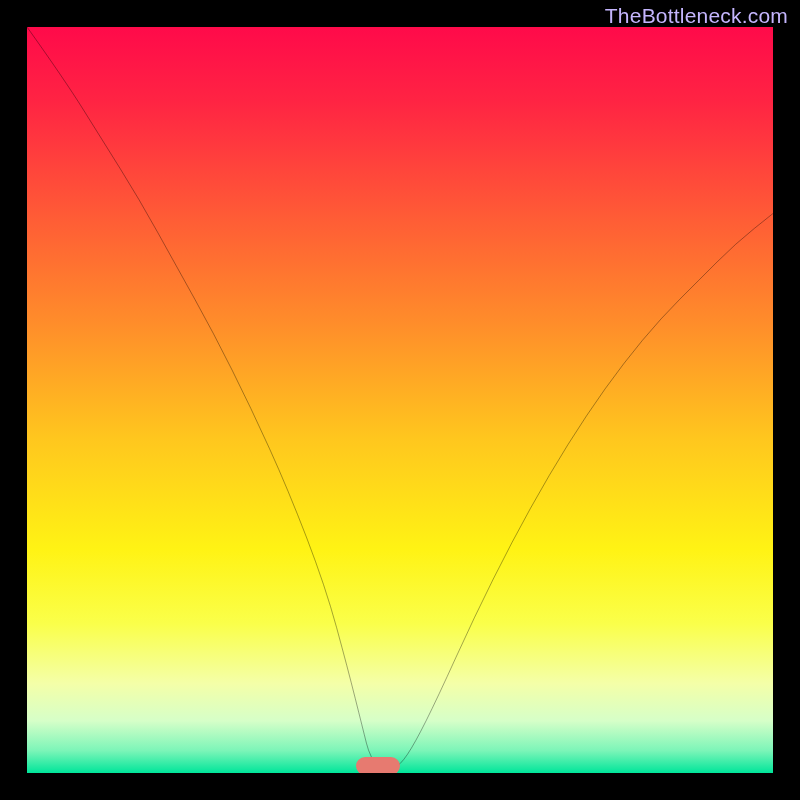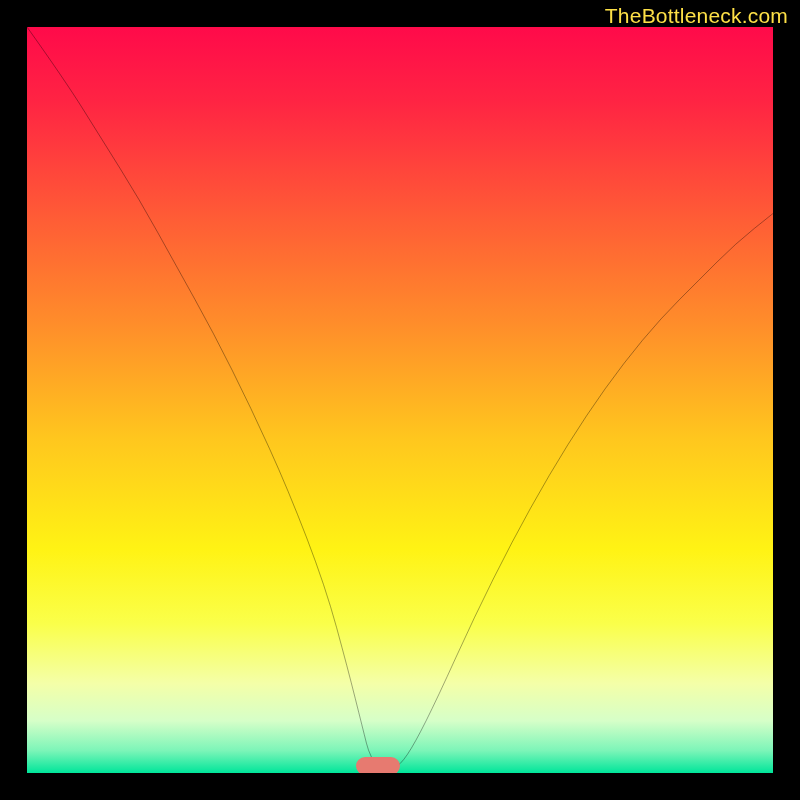--- a/index.html
+++ b/index.html
@@ -14,21 +14,21 @@
   .frame {
     position: relative;
     width: 800px;
     height: 800px;
     background: #000;
   }
   .watermark {
     position: absolute;
     top: 4px;
     right: 12px;
-    color: #fde047;
+    color: #c4b5fd;
     font-size: 21px;
     font-weight: 500;
     letter-spacing: 0.2px;
     z-index: 10;
   }
   .plot-area {
     position: absolute;
     left: 27px;
     top: 27px;
     width: 746px;

